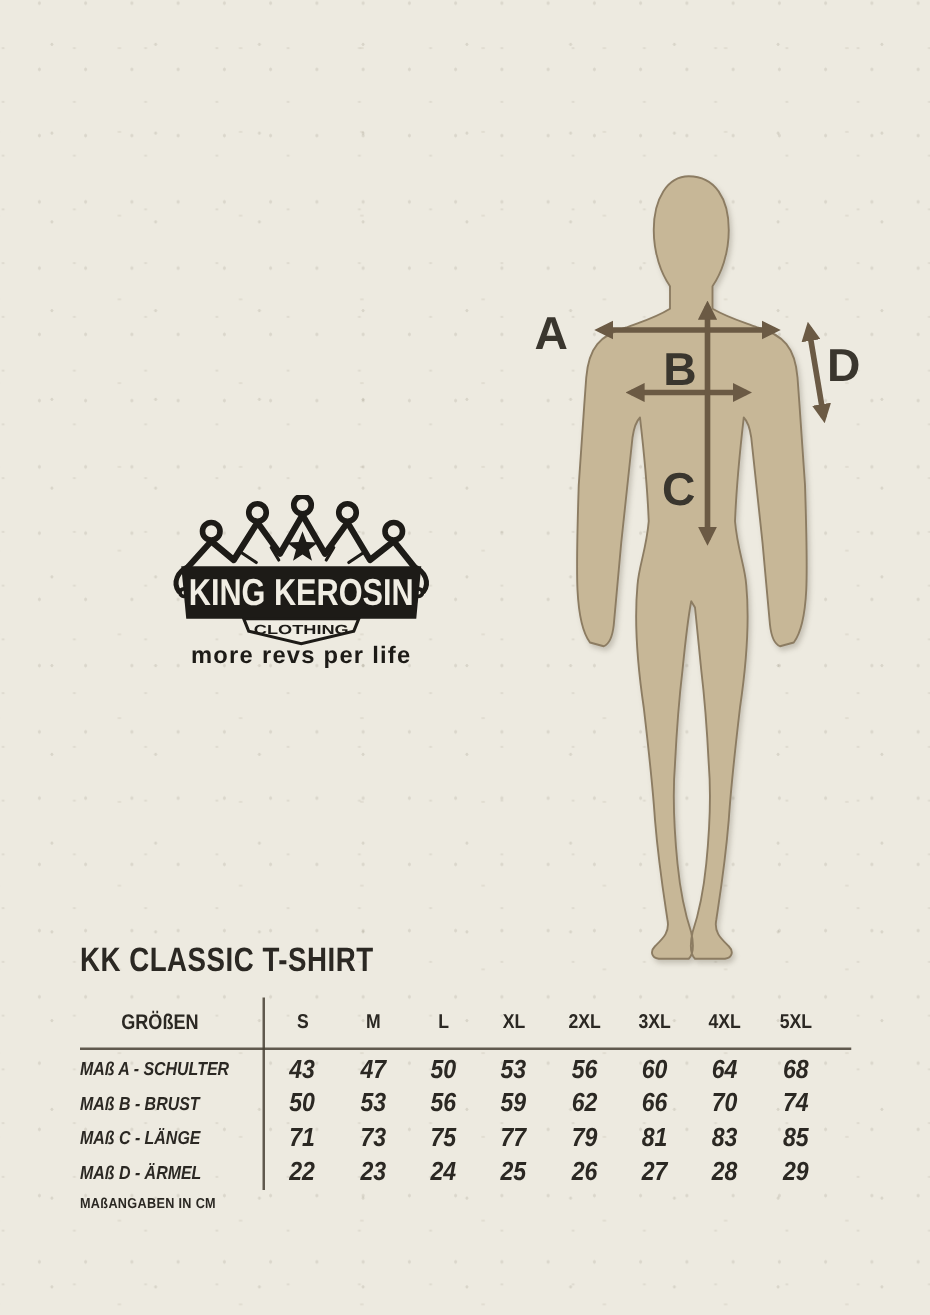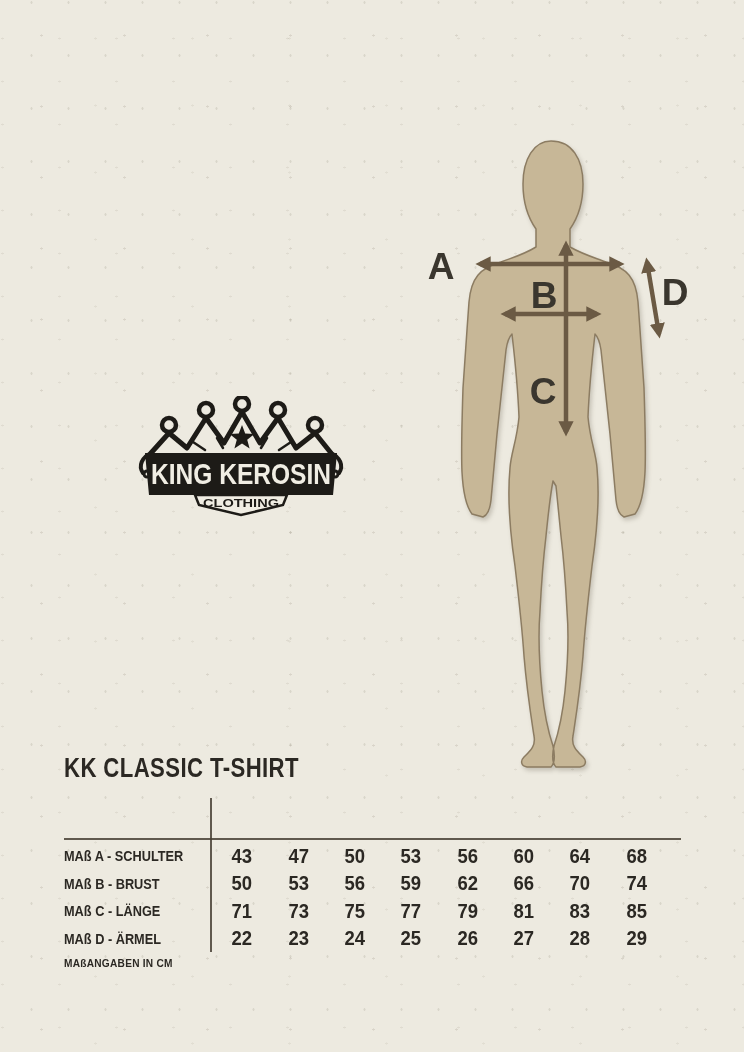--- a/index.html
+++ b/index.html
@@ -29,21 +29,21 @@
   .title{
     position:absolute;left:64px;top:753px;
     font-size:27px;font-weight:bold;letter-spacing:.5px;color:#2b2823;
     transform:scaleX(.82);transform-origin:left center;white-space:nowrap;
   }
   .size-table{position:absolute;left:64px;top:798px;width:617px;height:156px;}
   .tbl-grid{display:grid;grid-template-columns:150px repeat(8,56.3px);align-items:center;}
   .hdr-row{height:40px;}
   .hdr-label{font-size:17px;font-weight:bold;padding-left:33px;}
   .hdr-size{font-size:16px;font-weight:bold;text-align:center;}
-  .data-row{height:27.5px;}
+  .data-row{height:27.5px;font-style:italic;}
   .row-label{font-size:15px;font-weight:bold;white-space:nowrap;}
   .cell{font-size:21px;font-weight:bold;text-align:center;}
   .cond{display:inline-block;transform:scaleX(.85);transform-origin:left center;}
   .condc{display:inline-block;transform:scaleX(.88);transform-origin:center center;}
   .hline{position:absolute;left:0;top:40px;width:617px;height:0;border-top:2px solid rgba(70,64,52,.85);}
   .vline{position:absolute;left:146px;top:0;width:0;height:154px;border-left:2px solid rgba(70,64,52,.85);}
   .rows-wrap{position:absolute;left:0;top:44px;width:617px;}
   .footnote{
     position:absolute;left:64px;top:957px;
     font-size:11.5px;font-weight:bold;letter-spacing:.3px;color:#2b2823;
@@ -151,27 +151,39 @@
     </g>
     <polygon fill="#1d1b17" points="107,29 110.2,37.6 119.4,38 112.2,43.7 114.6,52.5 107,47.5 99.4,52.5 101.8,43.7 94.6,38 103.8,37.6"></polygon>
 
     <polygon fill="#1d1b17" points="10,57 202,57 198,99 14,99"></polygon>
     <text x="106" y="88" text-anchor="middle" font-size="30" font-weight="bold" fill="#f0ede3" textLength="180" lengthAdjust="spacingAndGlyphs">KING KEROSIN</text>
 
     <polygon points="60,99 152,99 148,109 106,119 64,109" fill="#f0ede3" stroke="#1d1b17" stroke-width="2.5"></polygon>
     <text x="106" y="111" text-anchor="middle" font-size="10.5" font-weight="bold" fill="#1d1b17" textLength="76" lengthAdjust="spacingAndGlyphs">CLOTHING</text>
   </svg>
 
+  <div class="tagline">more revs per life</div>
 
   <div class="title">KK CLASSIC T-SHIRT</div>
 
   <div class="size-table">
     <div class="vline"></div>
     <div class="hline"></div>
 
+    <div class="tbl-grid hdr-row">
+      <div class="hdr-label"><span class="cond">GRÖßEN</span></div>
+      <div class="hdr-size"><span class="condc">S</span></div>
+      <div class="hdr-size"><span class="condc">M</span></div>
+      <div class="hdr-size"><span class="condc">L</span></div>
+      <div class="hdr-size"><span class="condc">XL</span></div>
+      <div class="hdr-size"><span class="condc">2XL</span></div>
+      <div class="hdr-size"><span class="condc">3XL</span></div>
+      <div class="hdr-size"><span class="condc">4XL</span></div>
+      <div class="hdr-size"><span class="condc">5XL</span></div>
+    </div>
 
     <div class="rows-wrap">
       <div class="tbl-grid data-row">
         <div class="row-label"><span class="cond">MAß A - SCHULTER</span></div>
         <div class="cell"><span class="condc">43</span></div>
         <div class="cell"><span class="condc">47</span></div>
         <div class="cell"><span class="condc">50</span></div>
         <div class="cell"><span class="condc">53</span></div>
         <div class="cell"><span class="condc">56</span></div>
         <div class="cell"><span class="condc">60</span></div>

